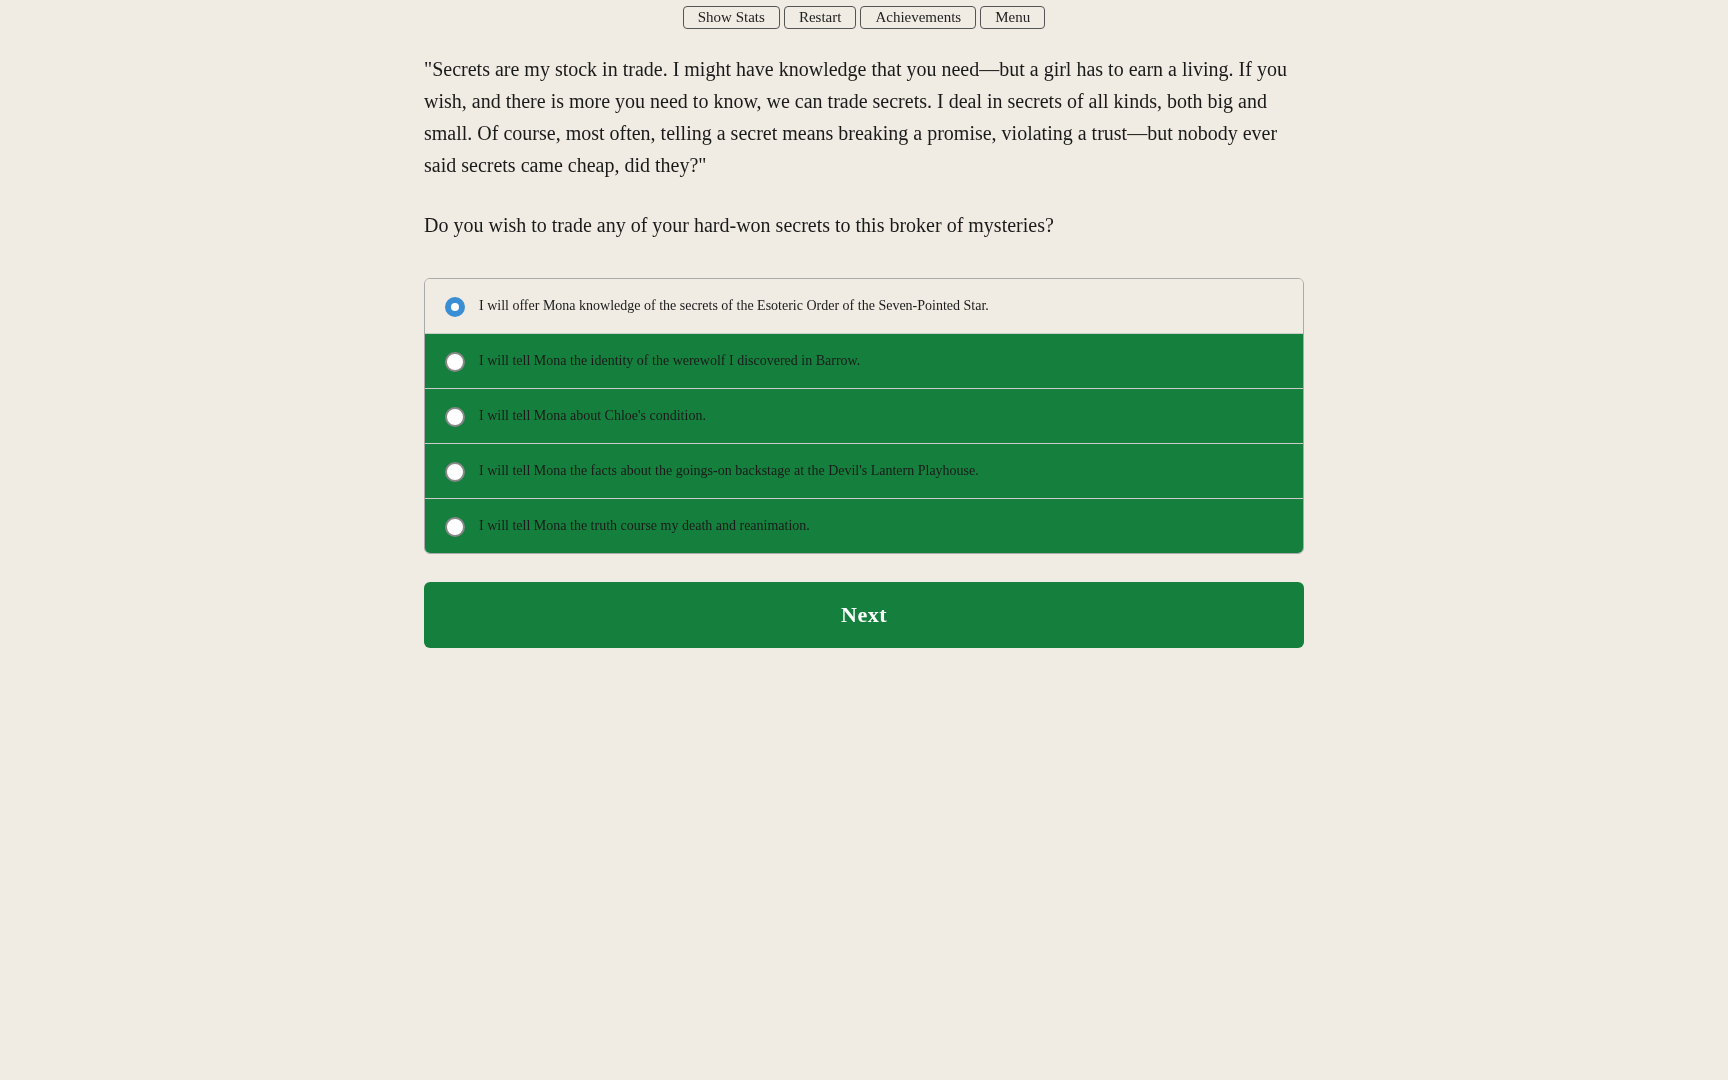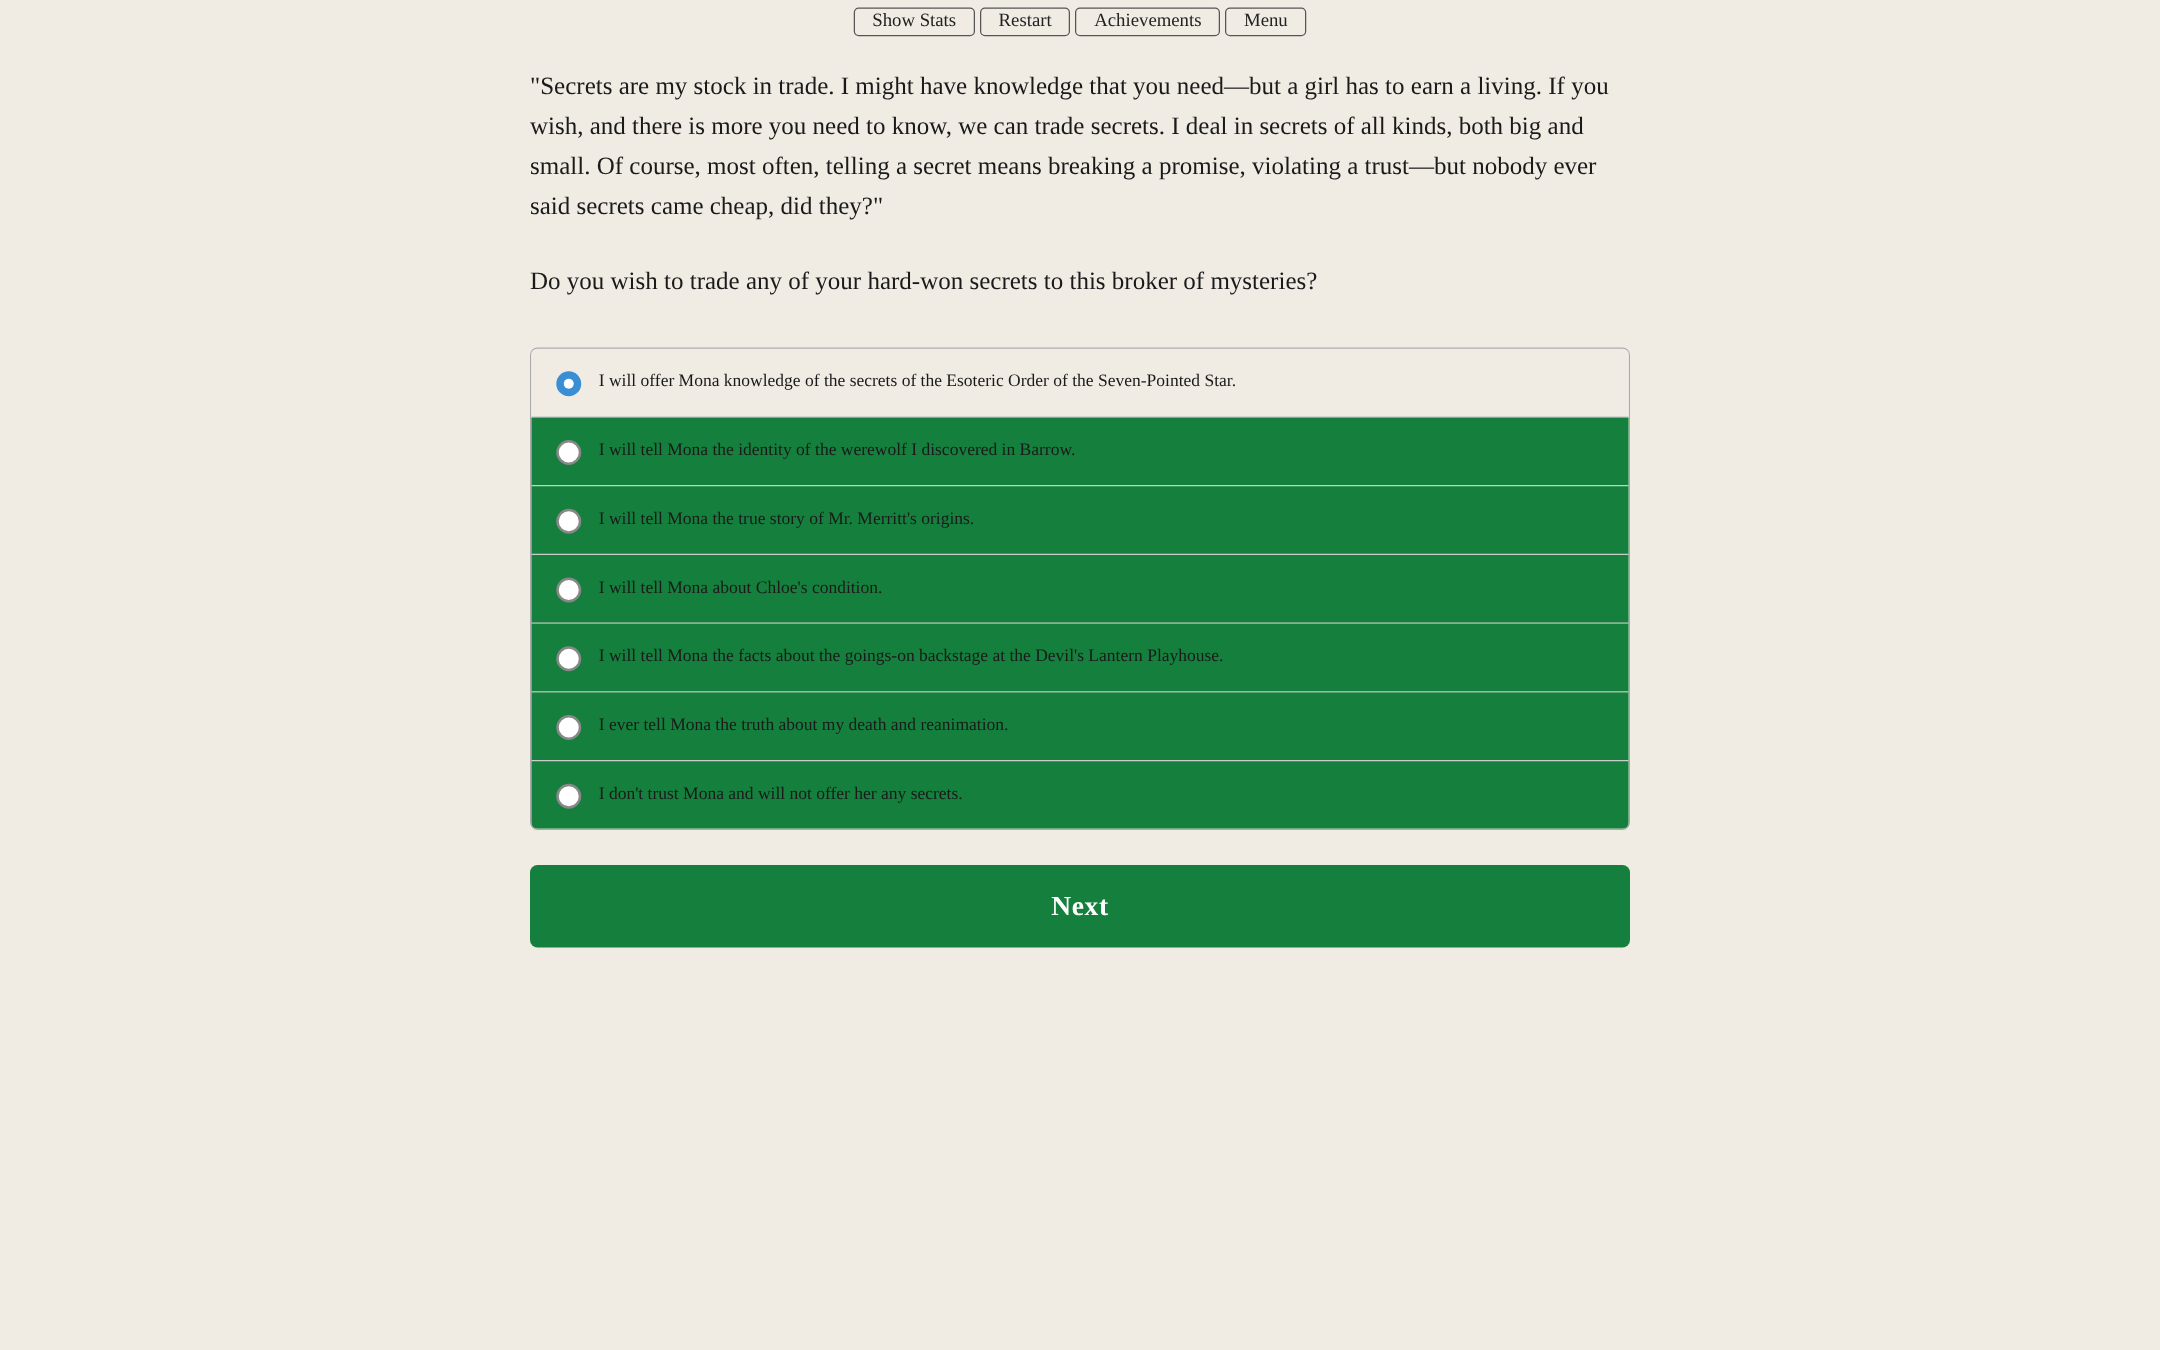--- a/index.html
+++ b/index.html
@@ -149,34 +149,26 @@
   <div class="choice-item selected">
         <div class="radio-circle checked"></div>
         <span class="choice-label">I will offer Mona knowledge of the secrets of the Esoteric Order of the Seven-Pointed Star.</span>
       </div>
       <div class="choice-item">
         <div class="radio-circle"></div>
         <span class="choice-label">I will tell Mona the identity of the werewolf I discovered in Barrow.</span>
       </div>
       <div class="choice-item">
         <div class="radio-circle"></div>
-        <span class="choice-label">I will tell Mona the true story of Mr. Merritt's origins.</span>
-      </div>
-      <div class="choice-item">
-        <div class="radio-circle"></div>
         <span class="choice-label">I will tell Mona about Chloe's condition.</span>
       </div>
       <div class="choice-item">
         <div class="radio-circle"></div>
         <span class="choice-label">I will tell Mona the facts about the goings-on backstage at the Devil's Lantern Playhouse.</span>
       </div>
       <div class="choice-item">
         <div class="radio-circle"></div>
-        <span class="choice-label">I ever tell Mona the truth about my death and reanimation.</span>
-      </div>
-      <div class="choice-item">
-        <div class="radio-circle"></div>
-        <span class="choice-label">I don't trust Mona and will not offer her any secrets.</span>
+        <span class="choice-label">I will tell Mona the truth course my death and reanimation.</span>
       </div>
     </div>
 
   <button class="next-button">Next</button>
 </div>
 
 </body></html>

